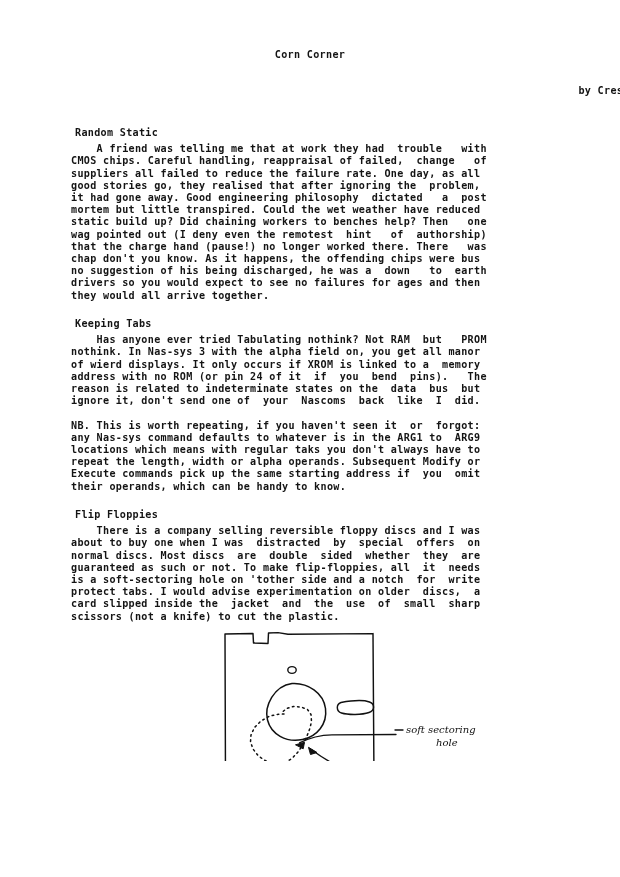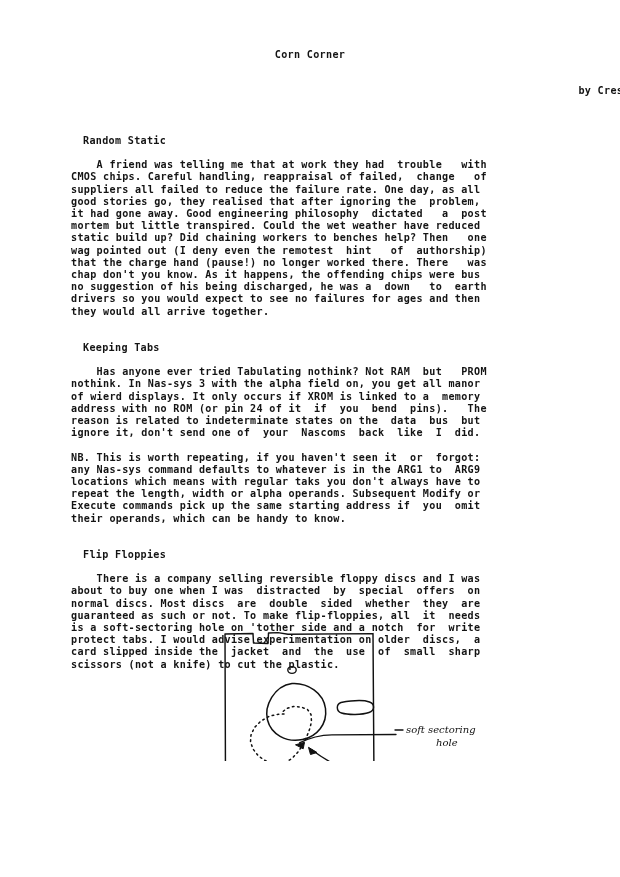--- a/index.html
+++ b/index.html
@@ -52,21 +52,21 @@
   #body-col {
     position: absolute;
     left: 71px;
     top: 123px;
     width: 488px;
   }
 
   .sect { margin: 0; padding: 0; }
   .sect-heading {
     display: block;
-    margin: 12px;
+    margin: 4px;
   }
   .para { display: block; margin: 0; }
   .para .ln { display: block; }
   .gap { display: block; height: 12.2px; }
 
   
   #diagram {
     position: absolute;
     left: 96px;
     top: 618px;

